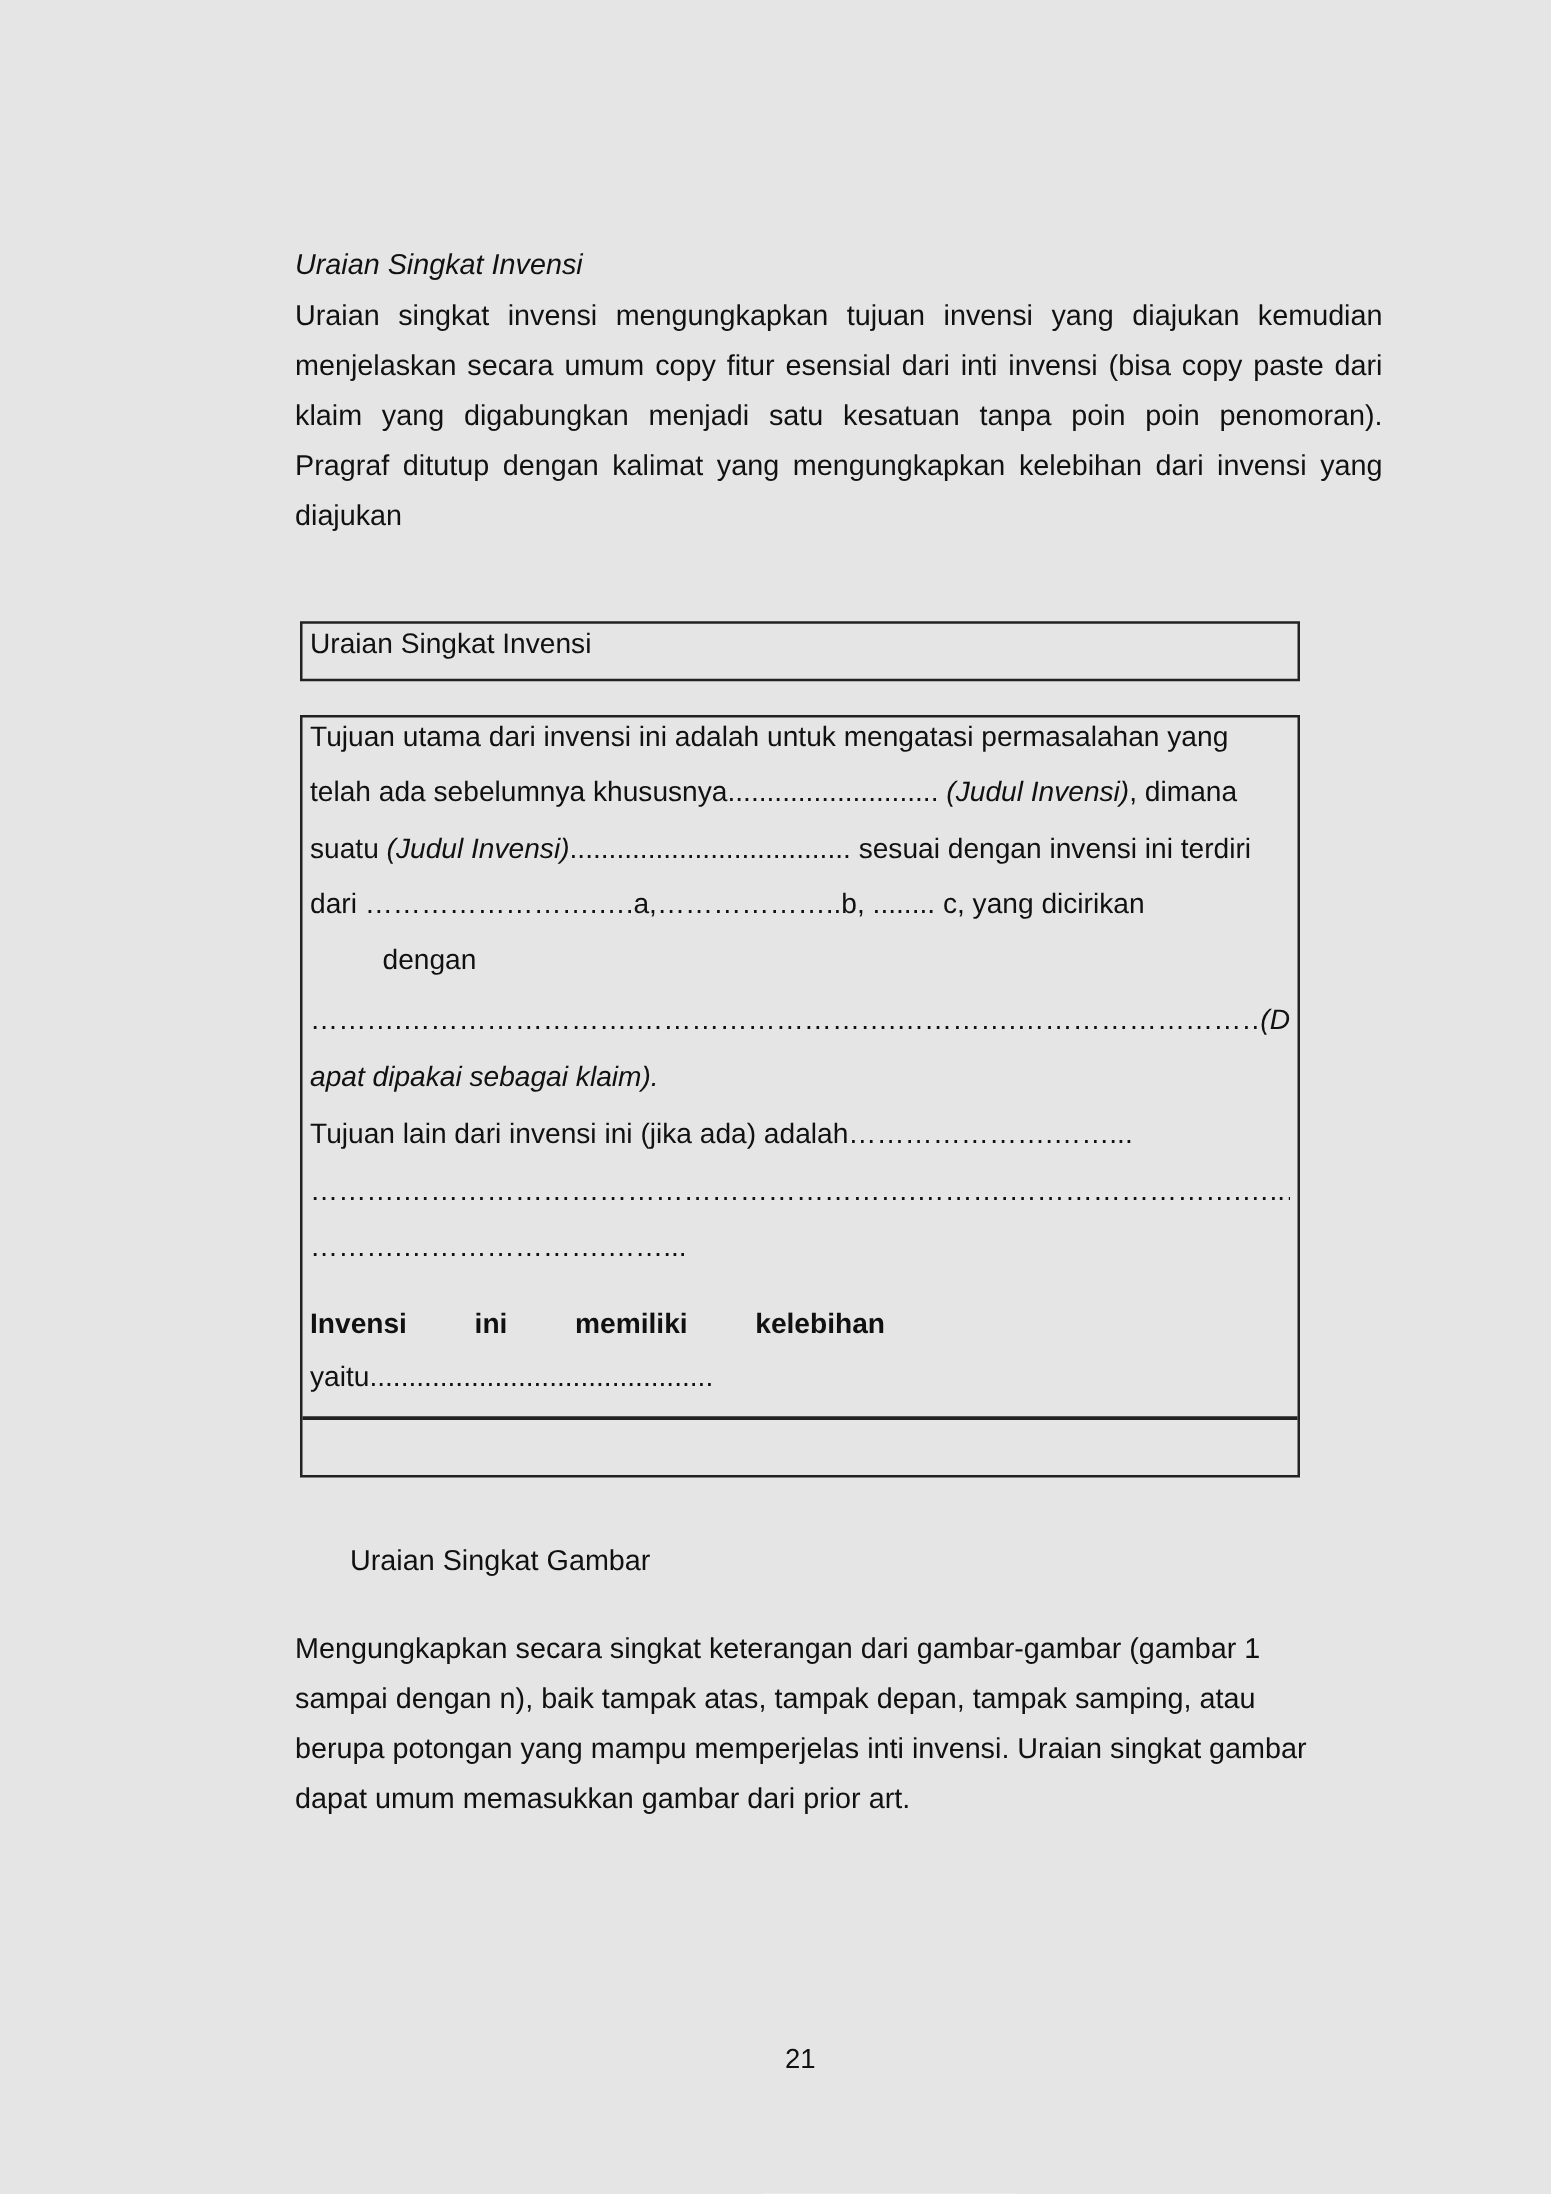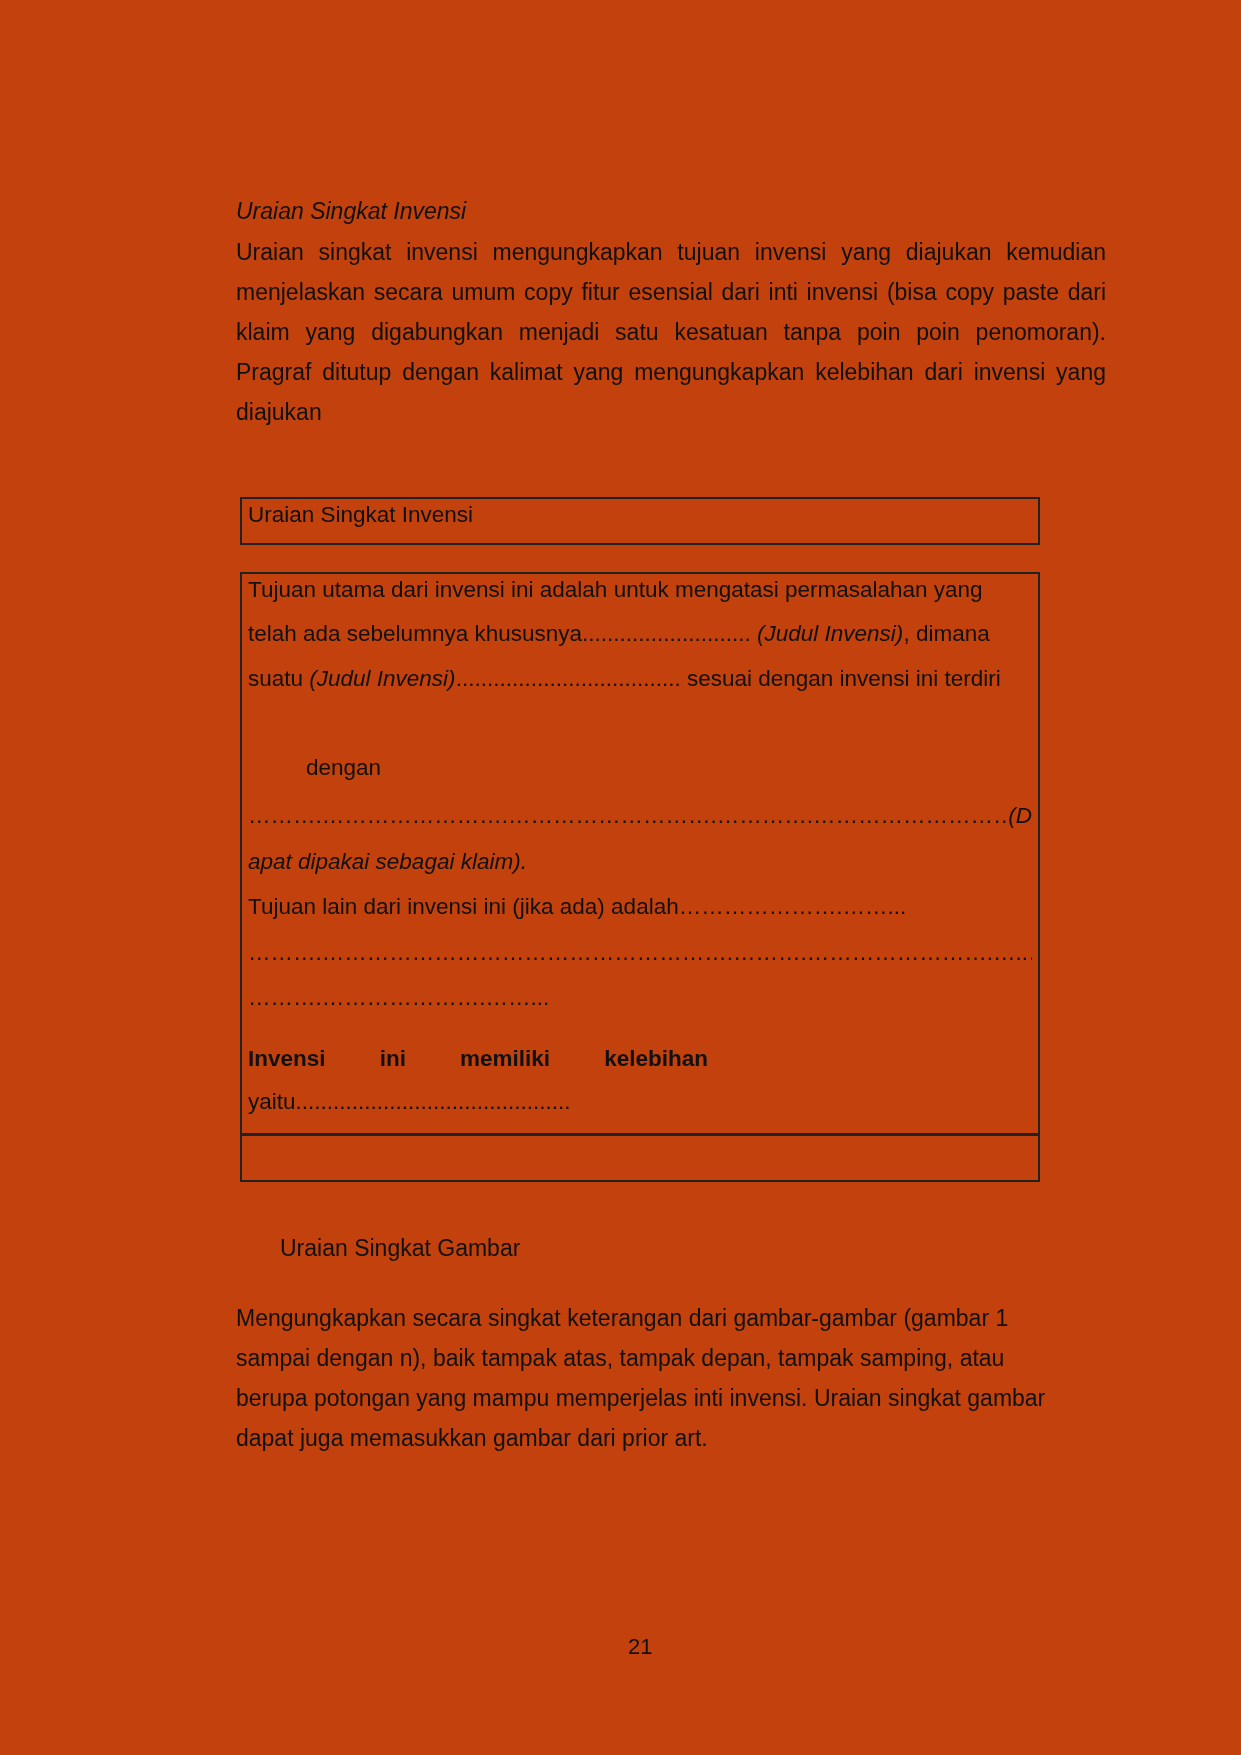--- a/index.html
+++ b/index.html
@@ -1,18 +1,18 @@
 <!DOCTYPE html>
 <html><head>
 <meta charset="utf-8">
 <style>
   html, body { margin:0; padding:0; background:#ffffff; }
   body { width:1241px; height:1755px; position:relative; overflow:hidden;
          font-family:"Liberation Sans", sans-serif; color:#111; }
-  .page { position:absolute; left:0; top:0; width:1241px; height:1755px; background:#c2410c; }
+  .page { position:absolute; left:0; top:0; width:1241px; height:1755px; background:#e5e5e5; }
   .sec-title { position:absolute; left:236px; font-size:23px; line-height:26px; white-space:nowrap; }
   .italic { font-style:italic; }
   .para { position:absolute; left:236px; width:870px; font-size:23px; }
   .pline { height:40px; line-height:40px; white-space:nowrap; }
   .justify { text-align:justify; text-align-last:justify; }
   .box { position:absolute; left:240px; width:800px; border:2px solid #222; box-sizing:border-box; }
   .box-head { top:497px; height:48px; }
   .box-head span { position:absolute; left:6px; top:3px; font-size:22.5px; line-height:26px; white-space:nowrap; }
   .box-body { top:572px; height:610px; }
   .bl { position:absolute; left:6px; font-size:22.5px; line-height:26px; white-space:nowrap; }
@@ -45,20 +45,21 @@
 
     <div class="bl" style="top:47px;">
       <span>telah ada sebelumnya khususnya</span><span class="dots">...........................</span>
       <span class="italic">(Judul Invensi)</span><span>, dimana</span>
     </div>
 
     <div class="bl" style="top:92px;">
       <span>suatu </span><span class="italic">(Judul Invensi)</span><span class="dots">....................................</span><span> sesuai dengan invensi ini terdiri</span>
     </div>
 
+    <div class="bl" style="top:136px;">dari …………………….….a,………………..b, ........ c, yang dicirikan</div>
     <div class="bl" style="top:181px; left:64px;">dengan</div>
 
     <div class="bl" style="top:229px; width:784px; display:flex; overflow:hidden;">
       <span class="dots" style="flex:1; overflow:hidden;">……….…………………….……………………….………….……………………….……</span>
         <span class="italic">(D</span>
     </div>
 
     <div class="bl italic" style="top:275px;">apat dipakai sebagai klaim).</div>
     <div class="bl" style="top:320px;">Tujuan lain dari invensi ini (jika ada) adalah………………….……...</div>
     <div class="bl" style="top:366px; width:784px; overflow:hidden;">……….……………………………………………….……….…………………….…..…</div>
@@ -74,17 +75,17 @@
 
     <div class="thick"></div>
   </div>
 
   <div class="sec-title" style="top:1235px;margin-left:44px;">Uraian Singkat Gambar</div>
 
   <div class="para" style="top:1298px; width:900px;">
     <div class="pline">Mengungkapkan secara singkat keterangan dari gambar-gambar (gambar 1</div>
     <div class="pline">sampai dengan n), baik tampak atas, tampak depan, tampak samping, atau</div>
     <div class="pline">berupa potongan yang mampu memperjelas inti invensi. Uraian singkat gambar</div>
-    <div class="pline">dapat juga memasukkan gambar dari prior art.</div>
+    <div class="pline">dapat umum memasukkan gambar dari prior art.</div>
   </div>
 
   <div class="pagenum">21</div>
 </div>
 
 </body></html>

